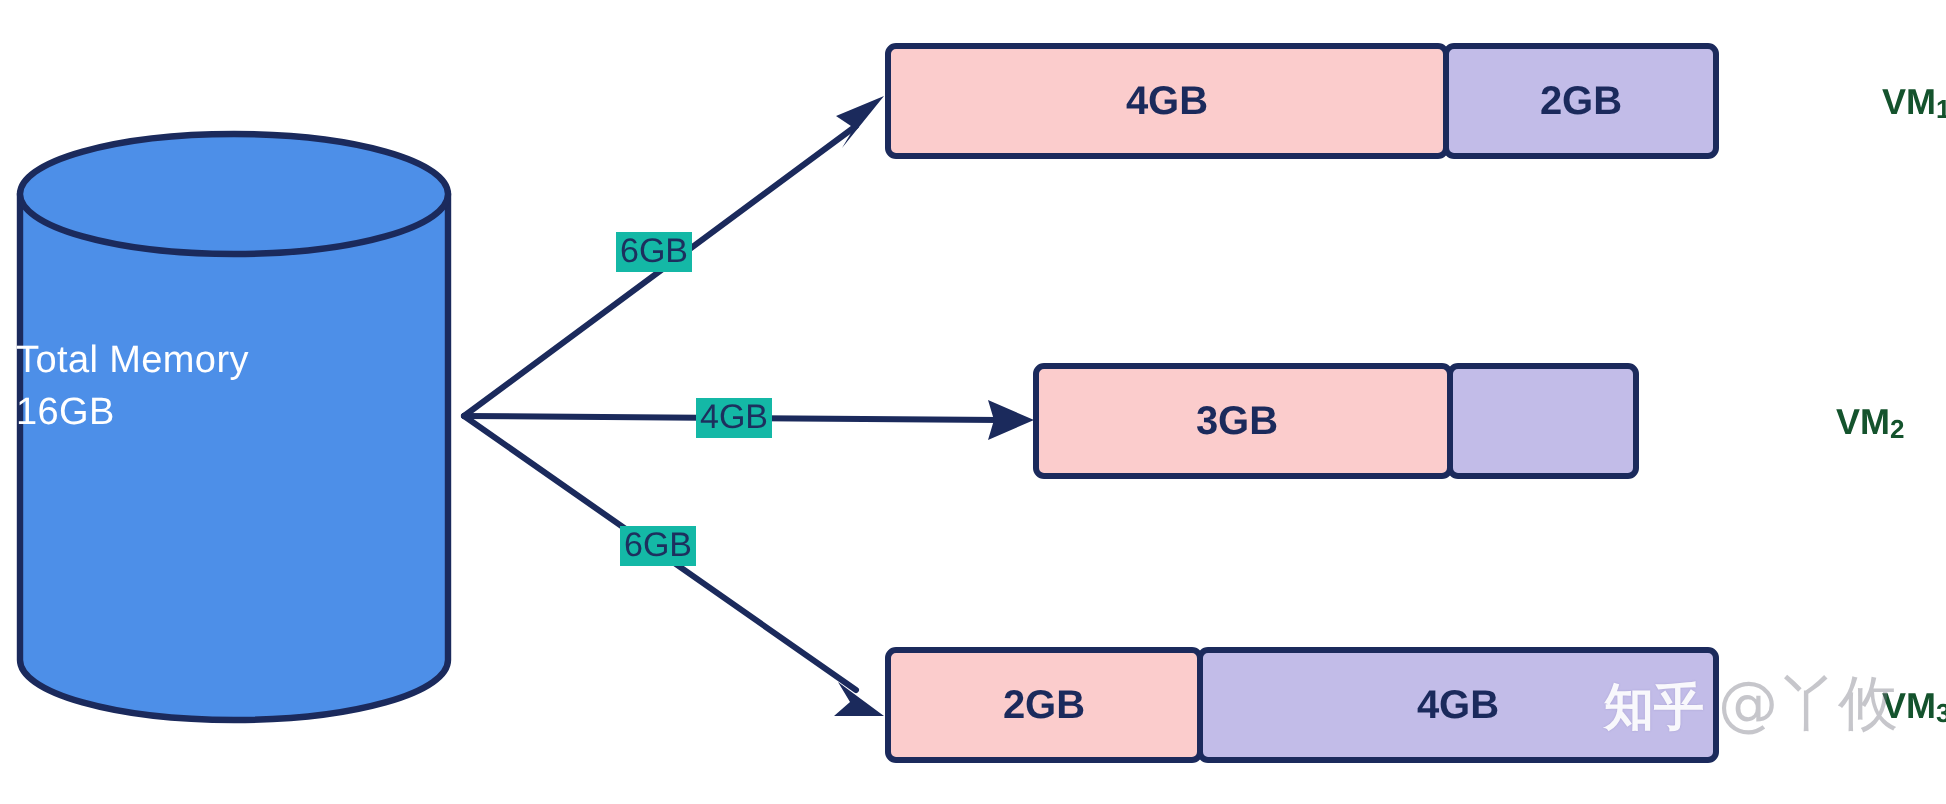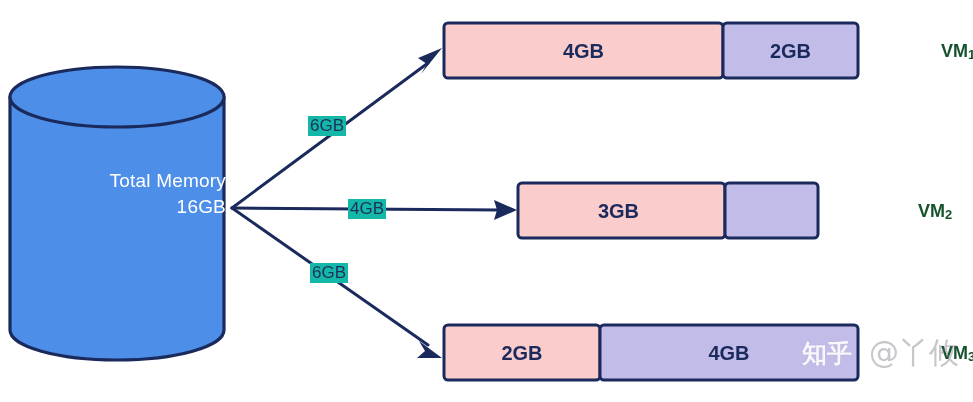--- a/index.html
+++ b/index.html
@@ -23,21 +23,21 @@
     left: 0;
     top: 0;
     width: 973px;
     height: 402px;
   }
   .pool-label {
     position: absolute;
     left: 8px;
     top: 168px;
     width: 218px;
-    text-align: right;
+    text-align: left;
     color: #ffffff;
     font-size: 19px;
     line-height: 26px;
     font-family: "Liberation Sans", sans-serif;
     letter-spacing: 0.2px;
     pointer-events: none;
   }
   .edge-label {
     position: absolute;
     color: #1d2f5e;
@@ -71,21 +71,21 @@
     vertical-align: baseline;
     position: relative;
     top: 2px;
   }
   #watermark {
     position: absolute;
     left: 802px;
     top: 338px;
     display: flex;
     align-items: center;
-    gap: 17px;
+    gap: 7px;
     pointer-events: none;
   }
   #watermark .wm-logo {
     font-size: 25px;
     font-weight: bold;
     color: rgba(255,255,255,0.92);
     font-family: "DejaVu Sans", sans-serif;
     line-height: 1;
     text-shadow: 0 0 1px rgba(120,110,170,0.35);
   }

